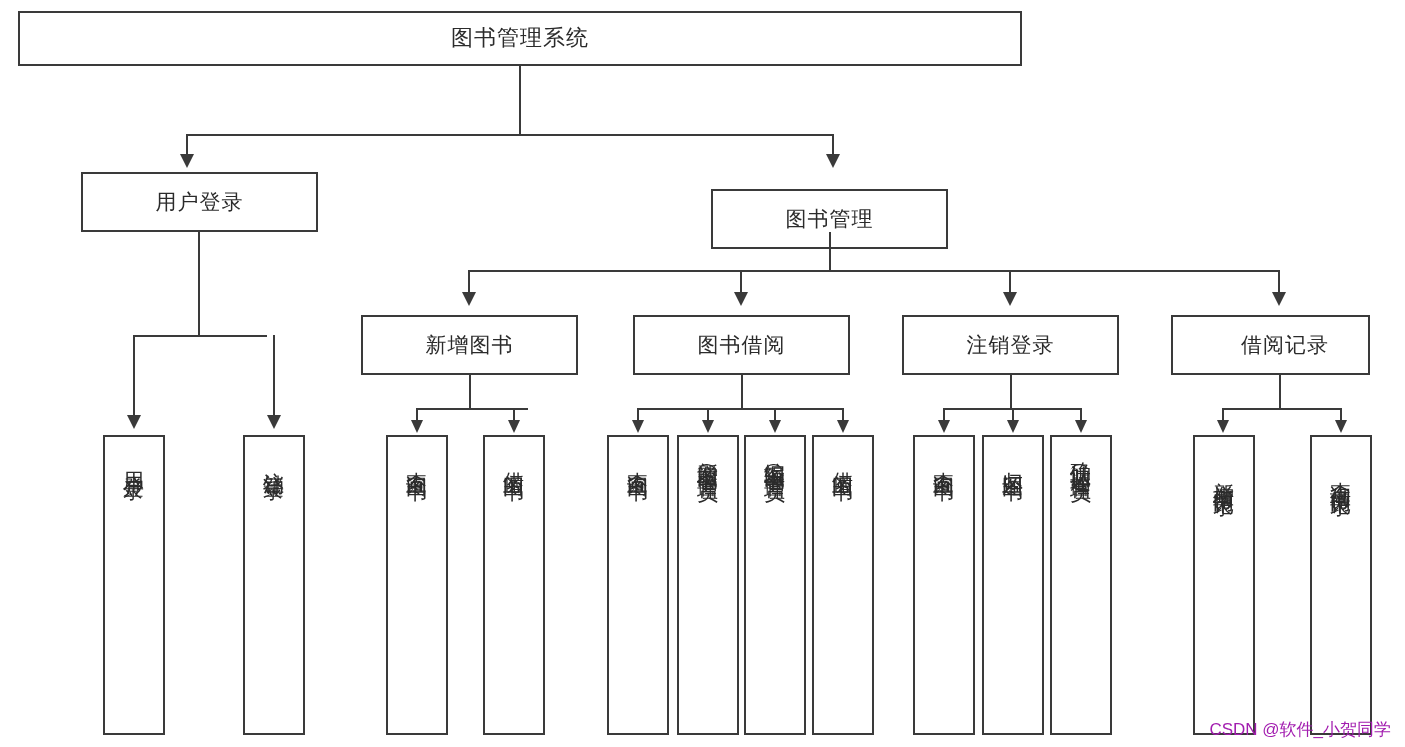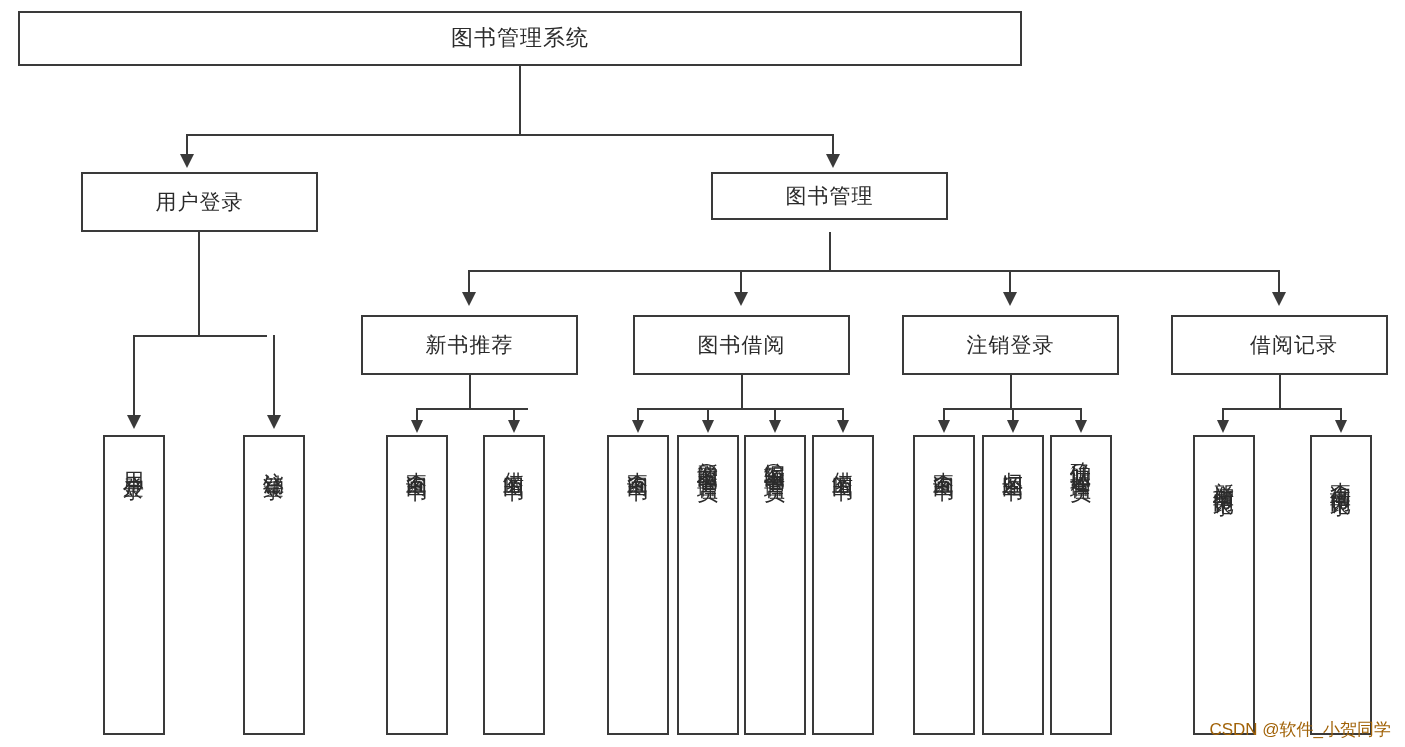--- a/index.html
+++ b/index.html
@@ -74,21 +74,21 @@
     border-left-width: 6px;
     border-right-width: 6px;
     border-top-width: 13px;
   }
   
   #watermark {
     position: absolute;
     right: 14px;
     bottom: 6px;
     font-size: 17px;
-    color: #a16207;
+    color: #a21caf;
     white-space: nowrap;
     pointer-events: none;
   }
 </style>
 </head>
 <body>
 
 <div id="canvas">
 
   <div class="node h lvl0" style="left:18px; top:11px; width:1004px; height:55px;">
@@ -100,21 +100,21 @@
   <div class="hline" style="left:186px; top:134px; width:648px; height:2px;"></div>
 
   <div class="vline" style="left:186px; top:134px; width:2px; height:22px;"></div>
   <div class="arrow" style="left:180px; top:154px;"></div>
   <div class="vline" style="left:832px; top:134px; width:2px; height:22px;"></div>
   <div class="arrow" style="left:826px; top:154px;"></div>
 
   <div class="node h" style="left:81px; top:172px; width:237px; height:60px;">
     <span class="label">用户登录</span>
   </div>
-  <div class="node h" style="left:711px; top:172px; width:237px; height:48px;">
+  <div class="node h" style="left:711px; top:189px; width:237px; height:60px;">
     <span class="label">图书管理</span>
   </div>
 
   <div class="vline" style="left:198px; top:232px; width:2px; height:104px;"></div>
   <div class="hline" style="left:133px; top:335px; width:134px; height:2px;"></div>
   <div class="vline" style="left:133px; top:335px; width:2px; height:82px;"></div>
   <div class="arrow" style="left:127px; top:415px;"></div>
   <div class="vline" style="left:273px; top:335px; width:2px; height:82px;"></div>
   <div class="arrow" style="left:267px; top:415px;"></div>
 
@@ -127,29 +127,29 @@
   <div class="vline" style="left:740px; top:270px; width:2px; height:24px;"></div>
   <div class="arrow" style="left:734px; top:292px;"></div>
 
   <div class="vline" style="left:1009px; top:270px; width:2px; height:24px;"></div>
   <div class="arrow" style="left:1003px; top:292px;"></div>
 
   <div class="vline" style="left:1278px; top:270px; width:2px; height:24px;"></div>
   <div class="arrow" style="left:1272px; top:292px;"></div>
 
   <div class="node h" style="left:361px; top:315px; width:217px; height:60px;">
-    <span class="label">新书推荐</span>
+    <span class="label">新增图书</span>
   </div>
   <div class="node h" style="left:633px; top:315px; width:217px; height:60px;">
     <span class="label">图书借阅</span>
   </div>
   <div class="node h" style="left:902px; top:315px; width:217px; height:60px;">
     <span class="label">注销登录</span>
   </div>
-  <div class="node h" style="left:1171px; top:315px; width:217px; height:60px;padding-left:29px;">
+  <div class="node h" style="left:1171px; top:315px; width:199px; height:60px;padding-left:29px;">
     <span class="label">借阅记录</span>
   </div>
 
   <div class="vline" style="left:469px; top:375px; width:2px; height:35px;"></div>
   <div class="hline" style="left:416px; top:408px; width:112px; height:2px;"></div>
   <div class="vline" style="left:416px; top:408px; width:2px; height:14px;"></div>
   <div class="arrow small" style="left:411px; top:420px;"></div>
   <div class="vline" style="left:513px; top:408px; width:2px; height:14px;"></div>
   <div class="arrow small" style="left:508px; top:420px;"></div>
 

